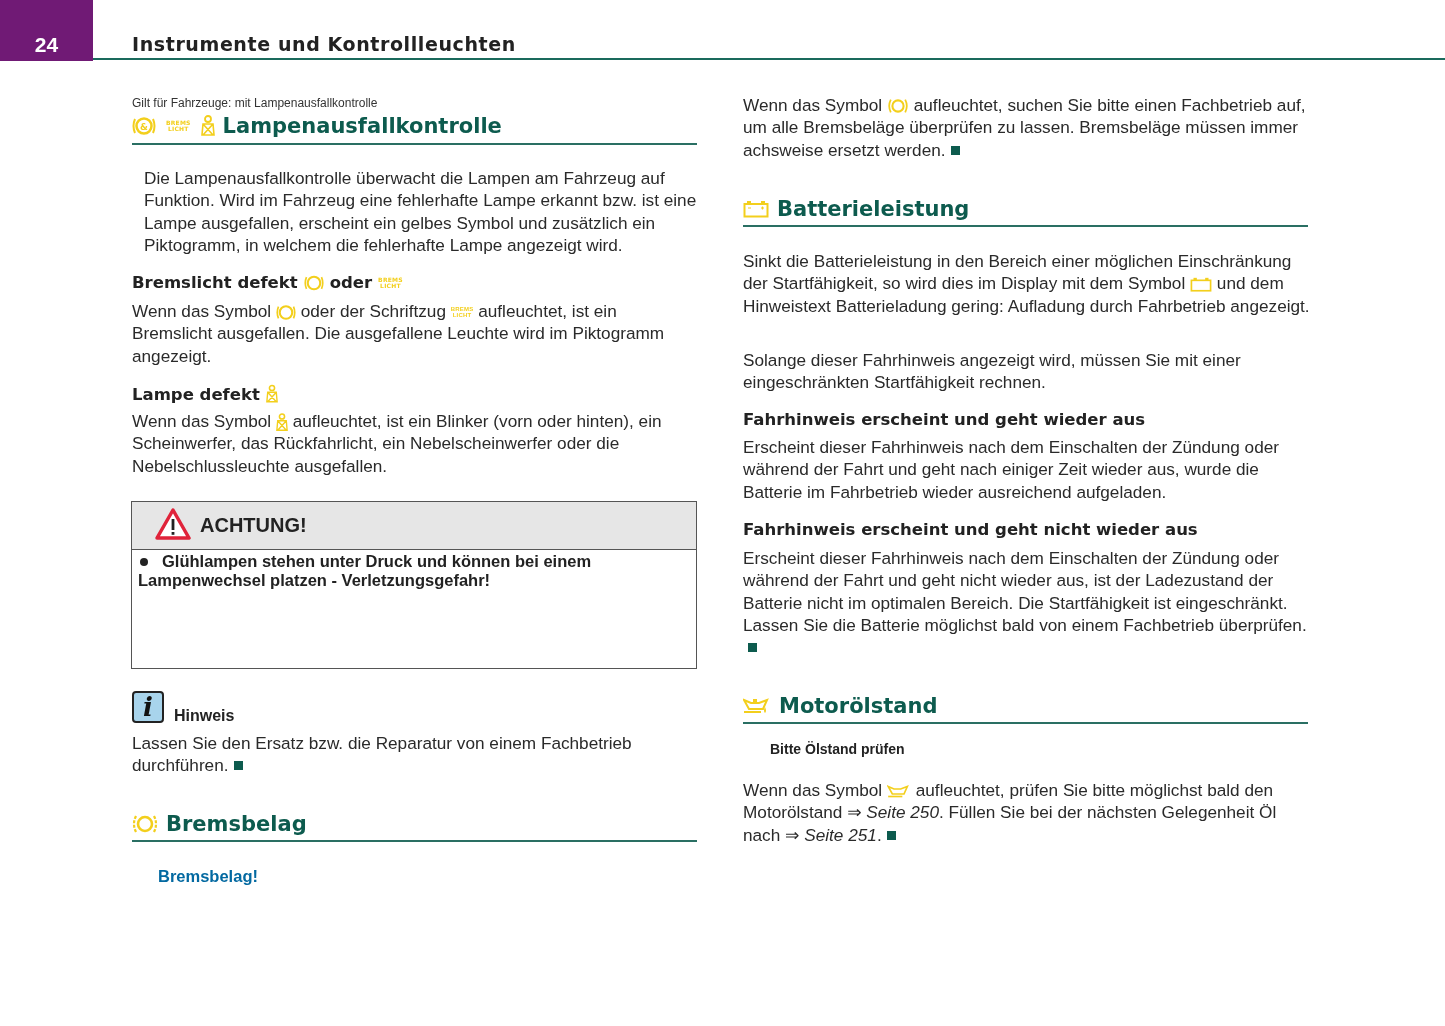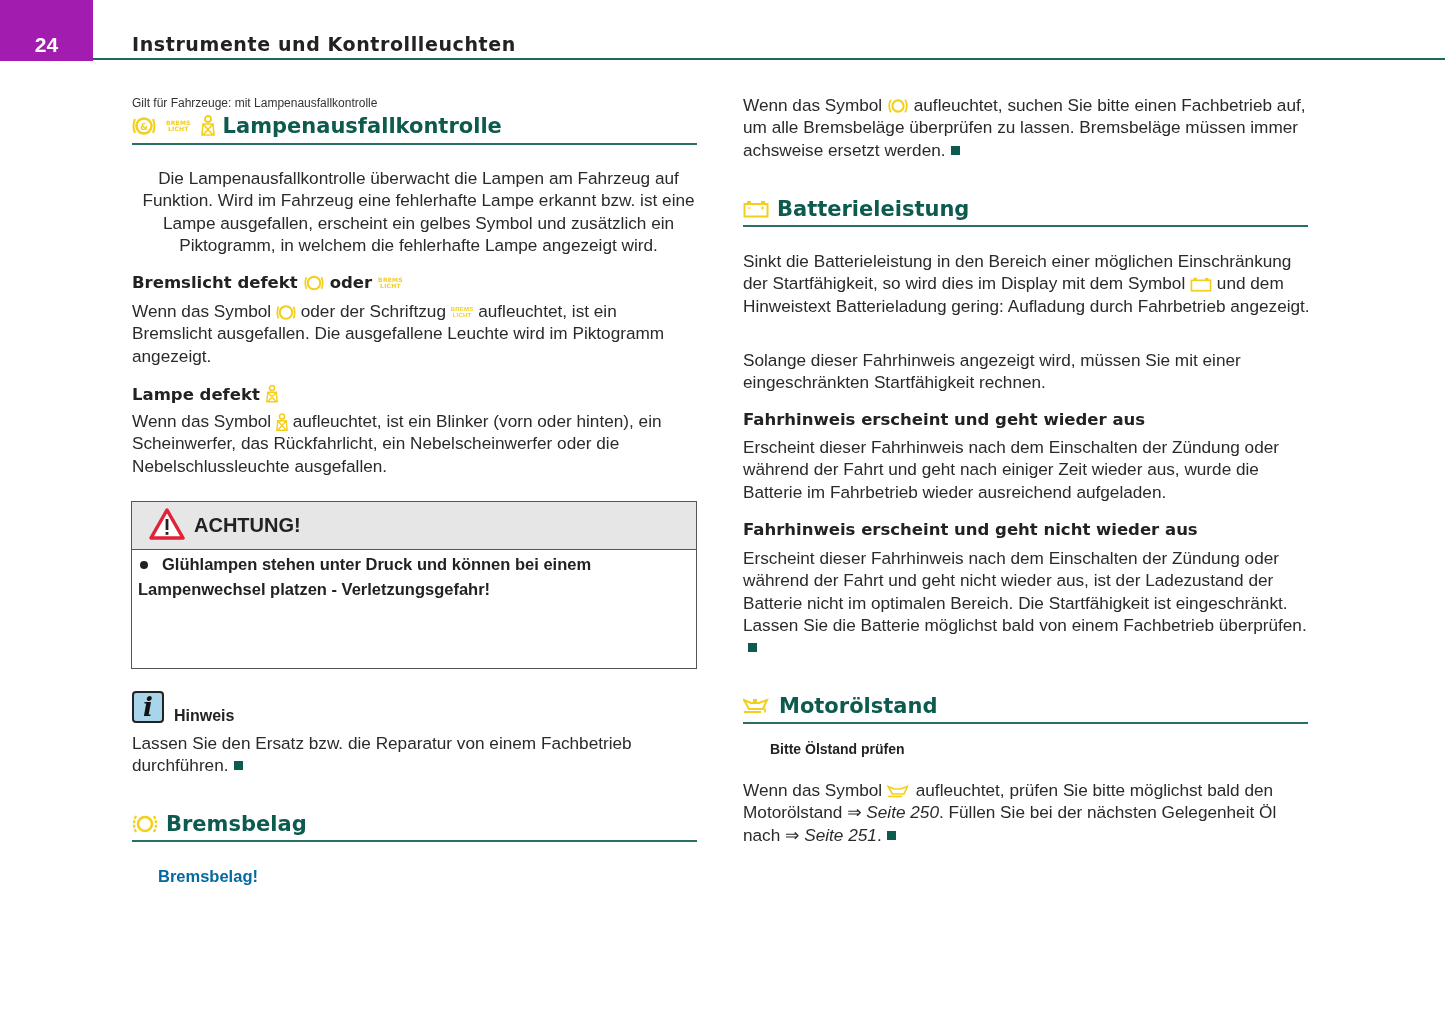--- a/index.html
+++ b/index.html
@@ -1,18 +1,18 @@
 <!DOCTYPE html>
 <html><head>
 <meta charset="utf-8">
 <style>
   html, body { margin: 0; padding: 0; background: #ffffff; }
   body { width: 1445px; height: 1026px; position: relative; overflow: hidden;
          font-family: "Liberation Sans", sans-serif; color: #2a2a2a; }
-  .header-block { position: absolute; left: 0; top: 0; width: 93px; height: 61px; background: #a21caf; }
+  .header-block { position: absolute; left: 0; top: 0; width: 93px; height: 61px; background: #701a75; }
   .header-block .pno { position: absolute; left: 0; width: 93px; top: 33px; text-align: center;
         color: #fff; font-weight: bold; font-size: 21px; }
   .header-title { position: absolute; left: 132px; top: 33px; font-size: 21px; font-weight: bold;
         letter-spacing: 0.6px; color: #222; font-family: "DejaVu Sans", sans-serif; font-size: 19px; }
   .header-rule { position: absolute; left: 93px; right: 0; top: 58px; height: 2px; background: #1a6a5c; }
 
   .abs { position: absolute; }
   .small { font-size: 12px; color: #333; }
   .sec-title { font-family: "DejaVu Sans", sans-serif; font-weight: bold; color: #0d5b4e;
        font-size: 21px; display: flex; align-items: center; gap: 8px; white-space: nowrap; }
@@ -21,24 +21,24 @@
   .sub { font-family: "DejaVu Sans", sans-serif; font-weight: bold; font-size: 16.5px; color: #222; display: flex; align-items: center; gap: 6px; }
   .bold { font-weight: normal; }
   .it { font-style: italic; }
   .endmark { display: inline-block; width: 9px; height: 9px; background: #0d5b4e; margin-left: 5px; vertical-align: 1px; }
 
   .ico-y { color: #f3cf1c; display: inline-flex; align-items: center; vertical-align: middle; }
   .brems-txt { display: inline-flex; flex-direction: column; align-items: center; font-size: 6px; line-height: 6px;
         color: #f3cf1c; font-weight: bold; vertical-align: middle; letter-spacing: 0.2px; }
 
   .warn-box { position: absolute; left: 131px; top: 501px; width: 564px; height: 166px; border: 1.5px solid #555; background: #fff; }
-  .warn-head { height: 47px; background: #e6e6e6; border-bottom: 1.5px solid #555; display: flex; align-items: center; padding-left: 16px; gap: 8px; }
+  .warn-head { height: 47px; background: #e6e6e6; border-bottom: 1.5px solid #555; display: flex; align-items: center; padding-left: 22px; gap: 8px; }
   .warn-head span.t { font-weight: bold; font-size: 20px; color: #222; }
   .warn-body { padding: 2px 6px 0 6px; }
-  .warn-item { font-weight: bold; font-size: 16.5px; line-height: 25px; color: #222; margin: 0 0 6px 0; }
+  .warn-item { font-weight: bold; font-size: 16.5px; line-height: 19px; color: #222; margin: 0 0 6px 0; }
   .bullet { display: inline-block; width: 8px; height: 8px; background: #222; border-radius: 50%; margin: 0 14px 2px 2px; vertical-align: middle; }
 
   .info-icon { width: 32px; height: 32px; border: 2px solid #222; border-radius: 4px; background: #a8d4ec;
        display: inline-flex; align-items: center; justify-content: center; font-family: "DejaVu Serif", serif;
        font-style: italic; font-weight: bold; font-size: 26px; color: #111; box-sizing: border-box; }
 </style>
 </head>
 <body>
 
 <div class="header-block">
@@ -64,21 +64,21 @@
   <span class="ico-y">
     <svg width="14" height="22" viewBox="0 0 14 22">
         <circle cx="7" cy="4" r="3" fill="none" stroke="#f3cf1c" stroke-width="1.8"></circle>
         <path d="M2 9 H12 L13 20 H1 Z M2 9 L12 20 M12 9 L2 20" fill="none" stroke="#f3cf1c" stroke-width="1.6"></path>
       </svg>
   </span>
   <span>Lampenausfallkontrolle</span>
 </div>
 <div class="abs sec-rule" style="left:132px; top:143px;"></div>
 
-<p class="abs p" style="left:136px; top:167px; width:565px;text-align:center;">Die Lampenausfallkontrolle überwacht die Lampen am Fahrzeug auf Funktion. Wird im Fahrzeug eine fehlerhafte Lampe erkannt bzw. ist eine Lampe ausgefallen, erscheint ein gelbes Symbol und zusätzlich ein Piktogramm, in welchem die fehlerhafte Lampe angezeigt wird.</p>
+<p class="abs p" style="left:144px; top:167px; width:565px;">Die Lampenausfallkontrolle überwacht die Lampen am Fahrzeug auf Funktion. Wird im Fahrzeug eine fehlerhafte Lampe erkannt bzw. ist eine Lampe ausgefallen, erscheint ein gelbes Symbol und zusätzlich ein Piktogramm, in welchem die fehlerhafte Lampe angezeigt wird.</p>
 
 <div class="abs sub" style="left:132px; top:273px;">
   <span>Bremslicht defekt</span>
   <span class="ico-y">
     <svg width="20" height="18" viewBox="0 0 24 20">
         <circle cx="12" cy="10" r="7.5" fill="none" stroke="#f3cf1c" stroke-width="2.5"></circle>
         <path d="M3 3 Q0 10 3 17 M21 3 Q24 10 21 17" fill="none" stroke="#f3cf1c" stroke-width="2"></path>
       </svg>
   </span>
   <span>oder</span>

